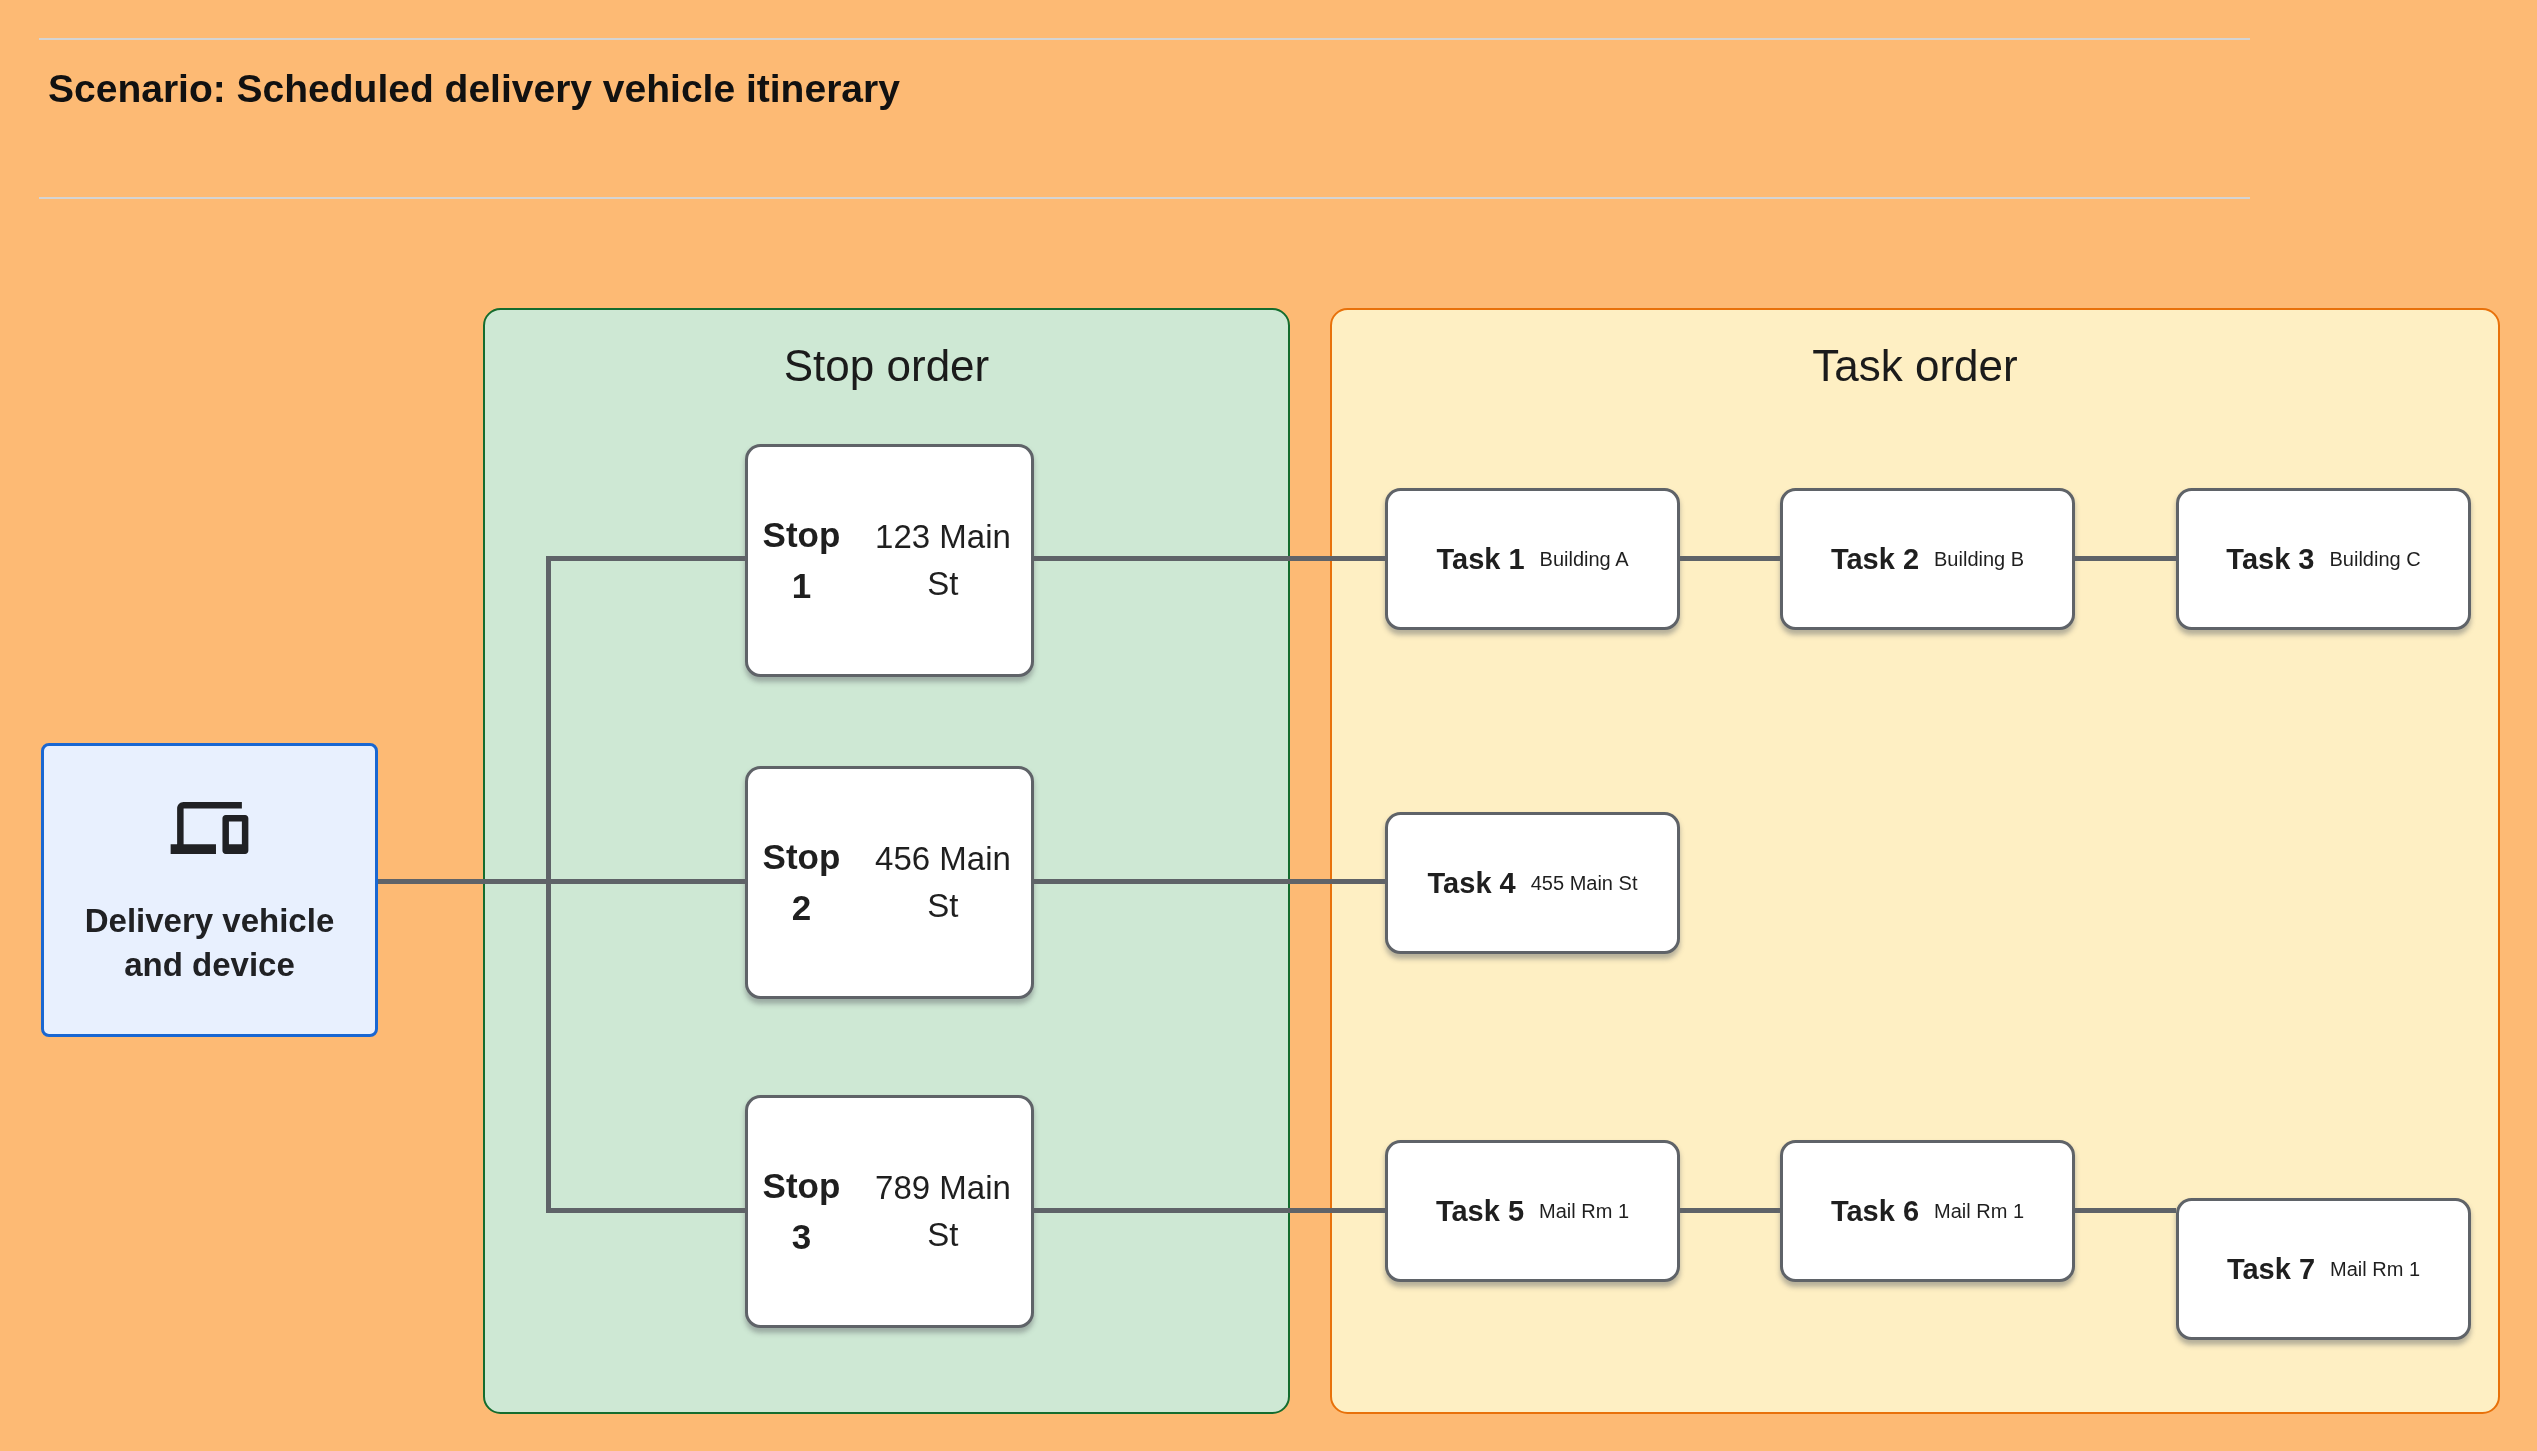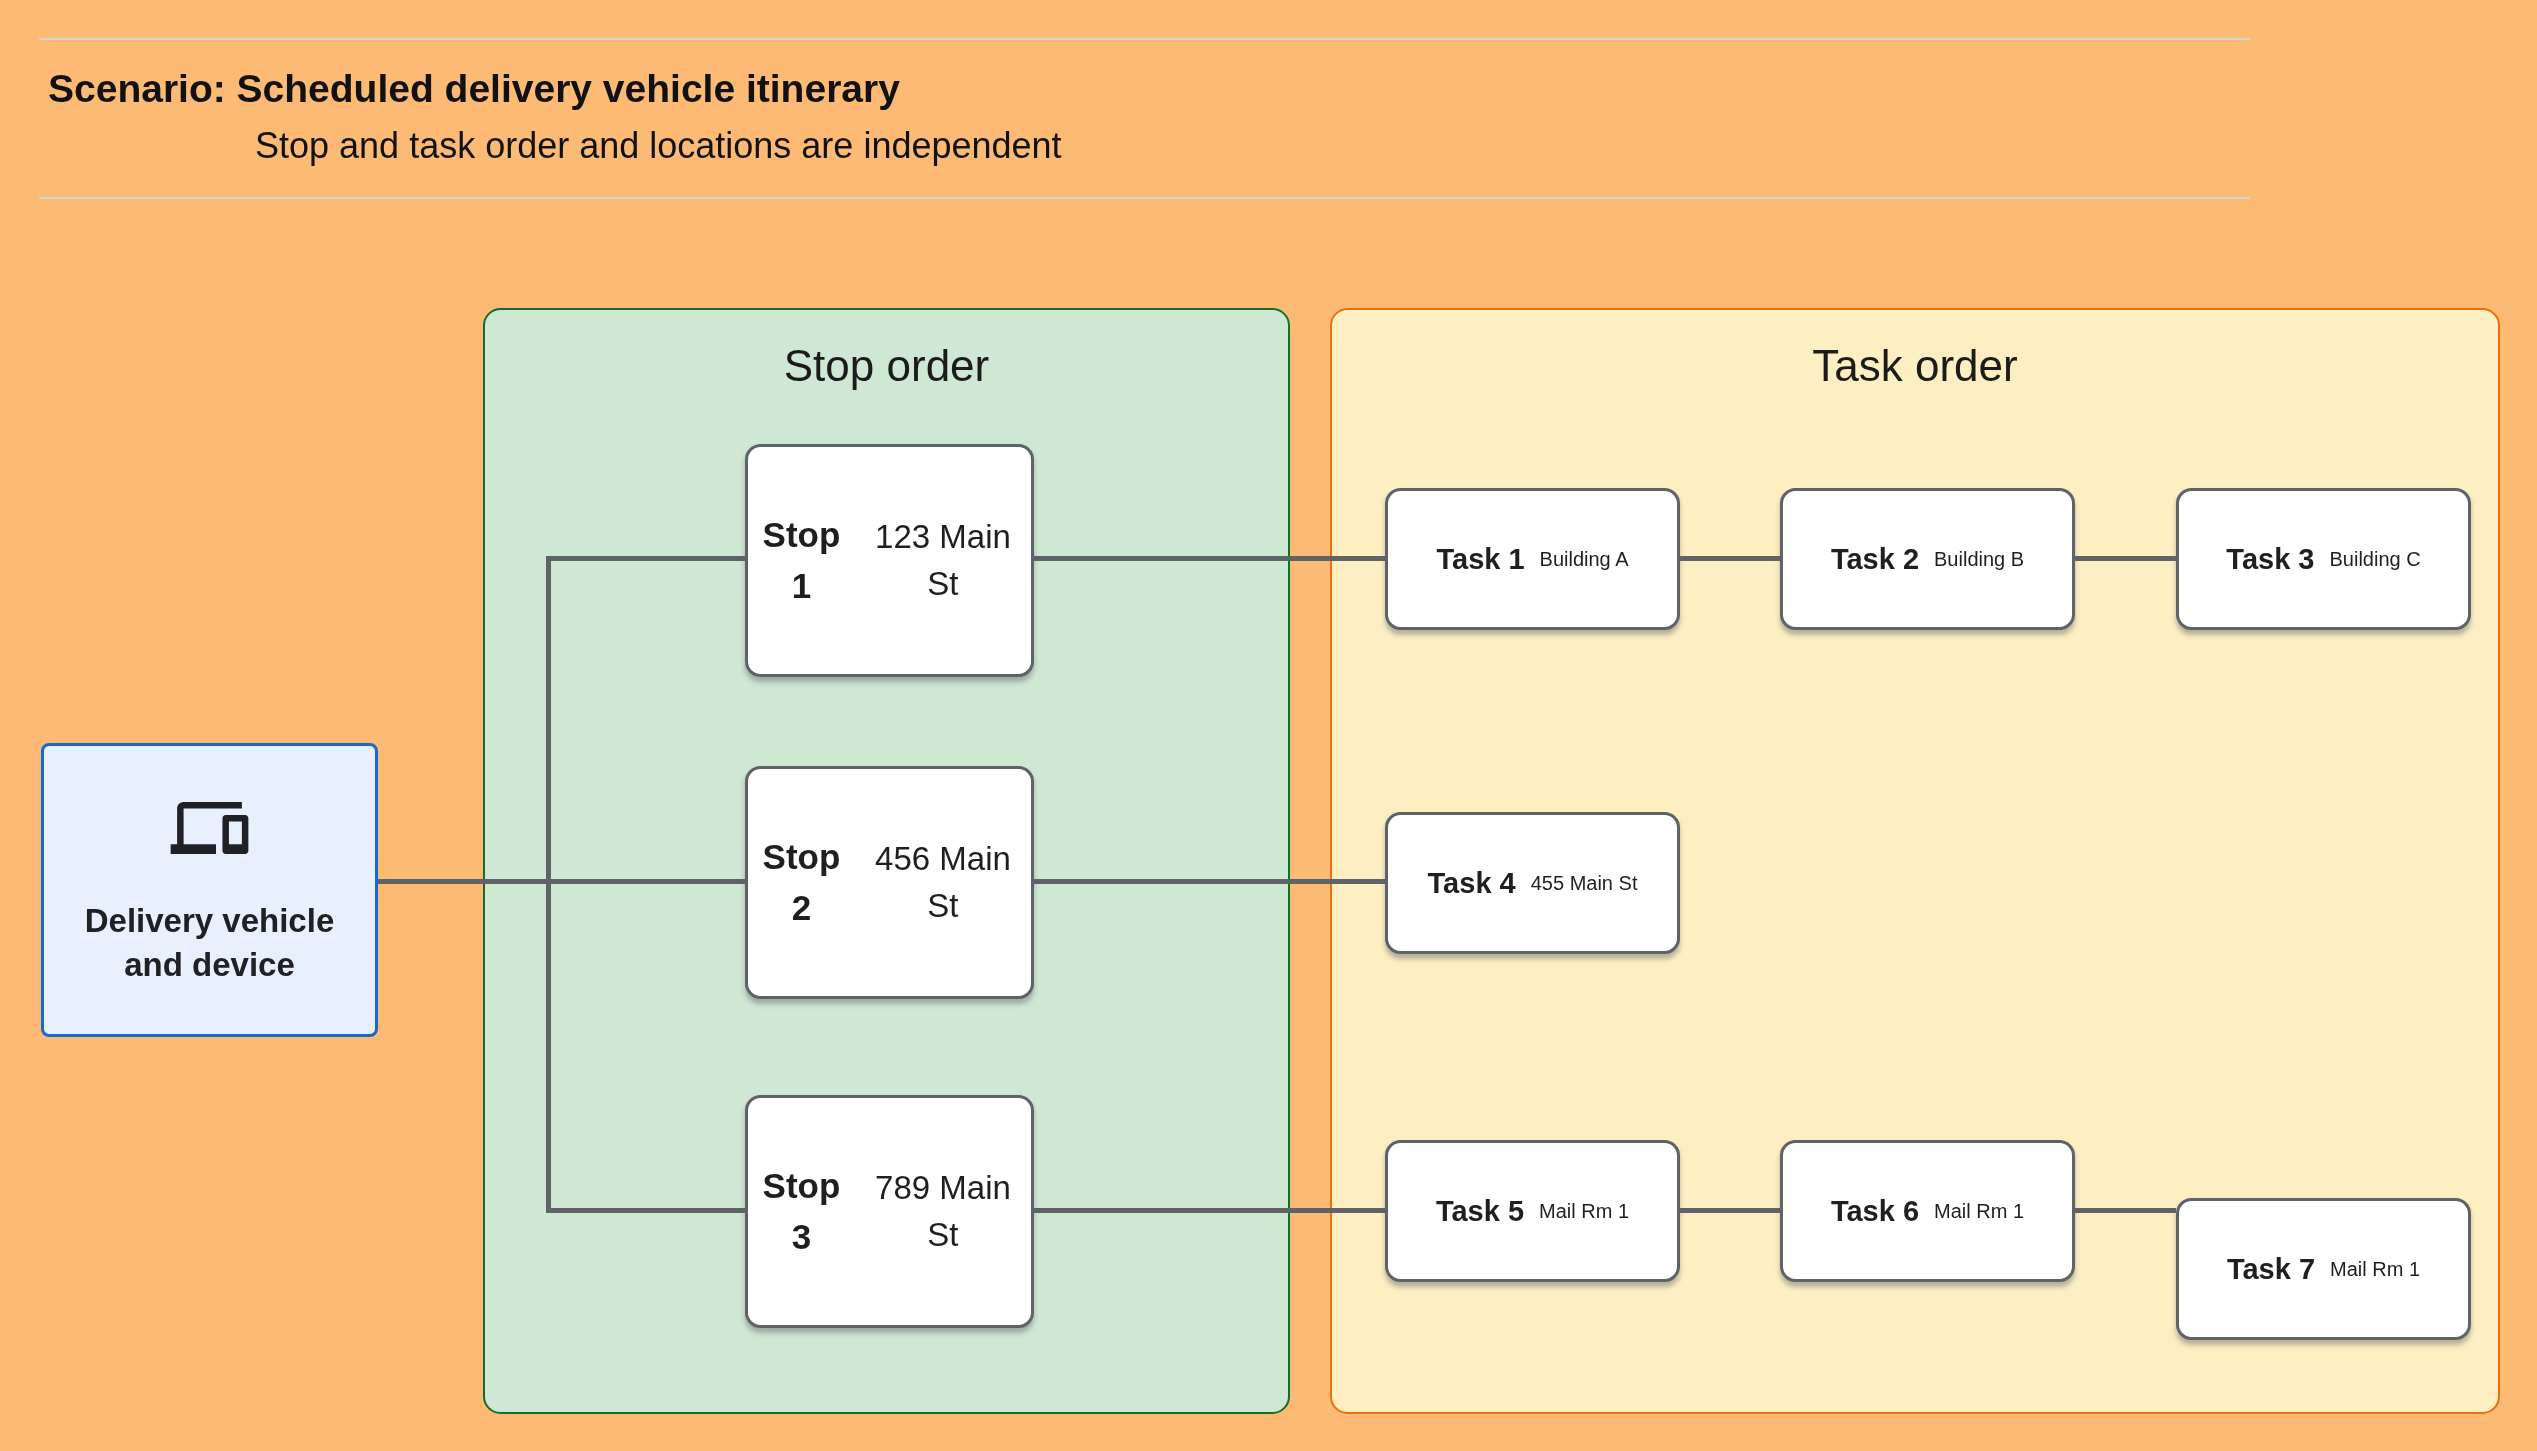--- a/index.html
+++ b/index.html
@@ -65,21 +65,20 @@
   .vehicle-label { font-size: 33px; font-weight: bold; line-height: 1.32; color: #202124; }
   .devices-icon { display: block; }
 </style>
 </head>
 <body>
 
 <div class="canvas">
 
   <div class="divider top"></div>
   <div class="page-title">Scenario: Scheduled delivery vehicle itinerary</div>
-  <div class="page-subtitle">Stop and task order and locations are independent</div>
   <div class="divider bottom"></div>
 
   <div class="panel orange">
     <div class="panel-title">Task order</div>
   </div>
   <div class="panel green">
     <div class="panel-title">Stop order</div>
   </div>
 
   <div class="conn h" style="left:378px; top:879px; width:367px;"></div>

